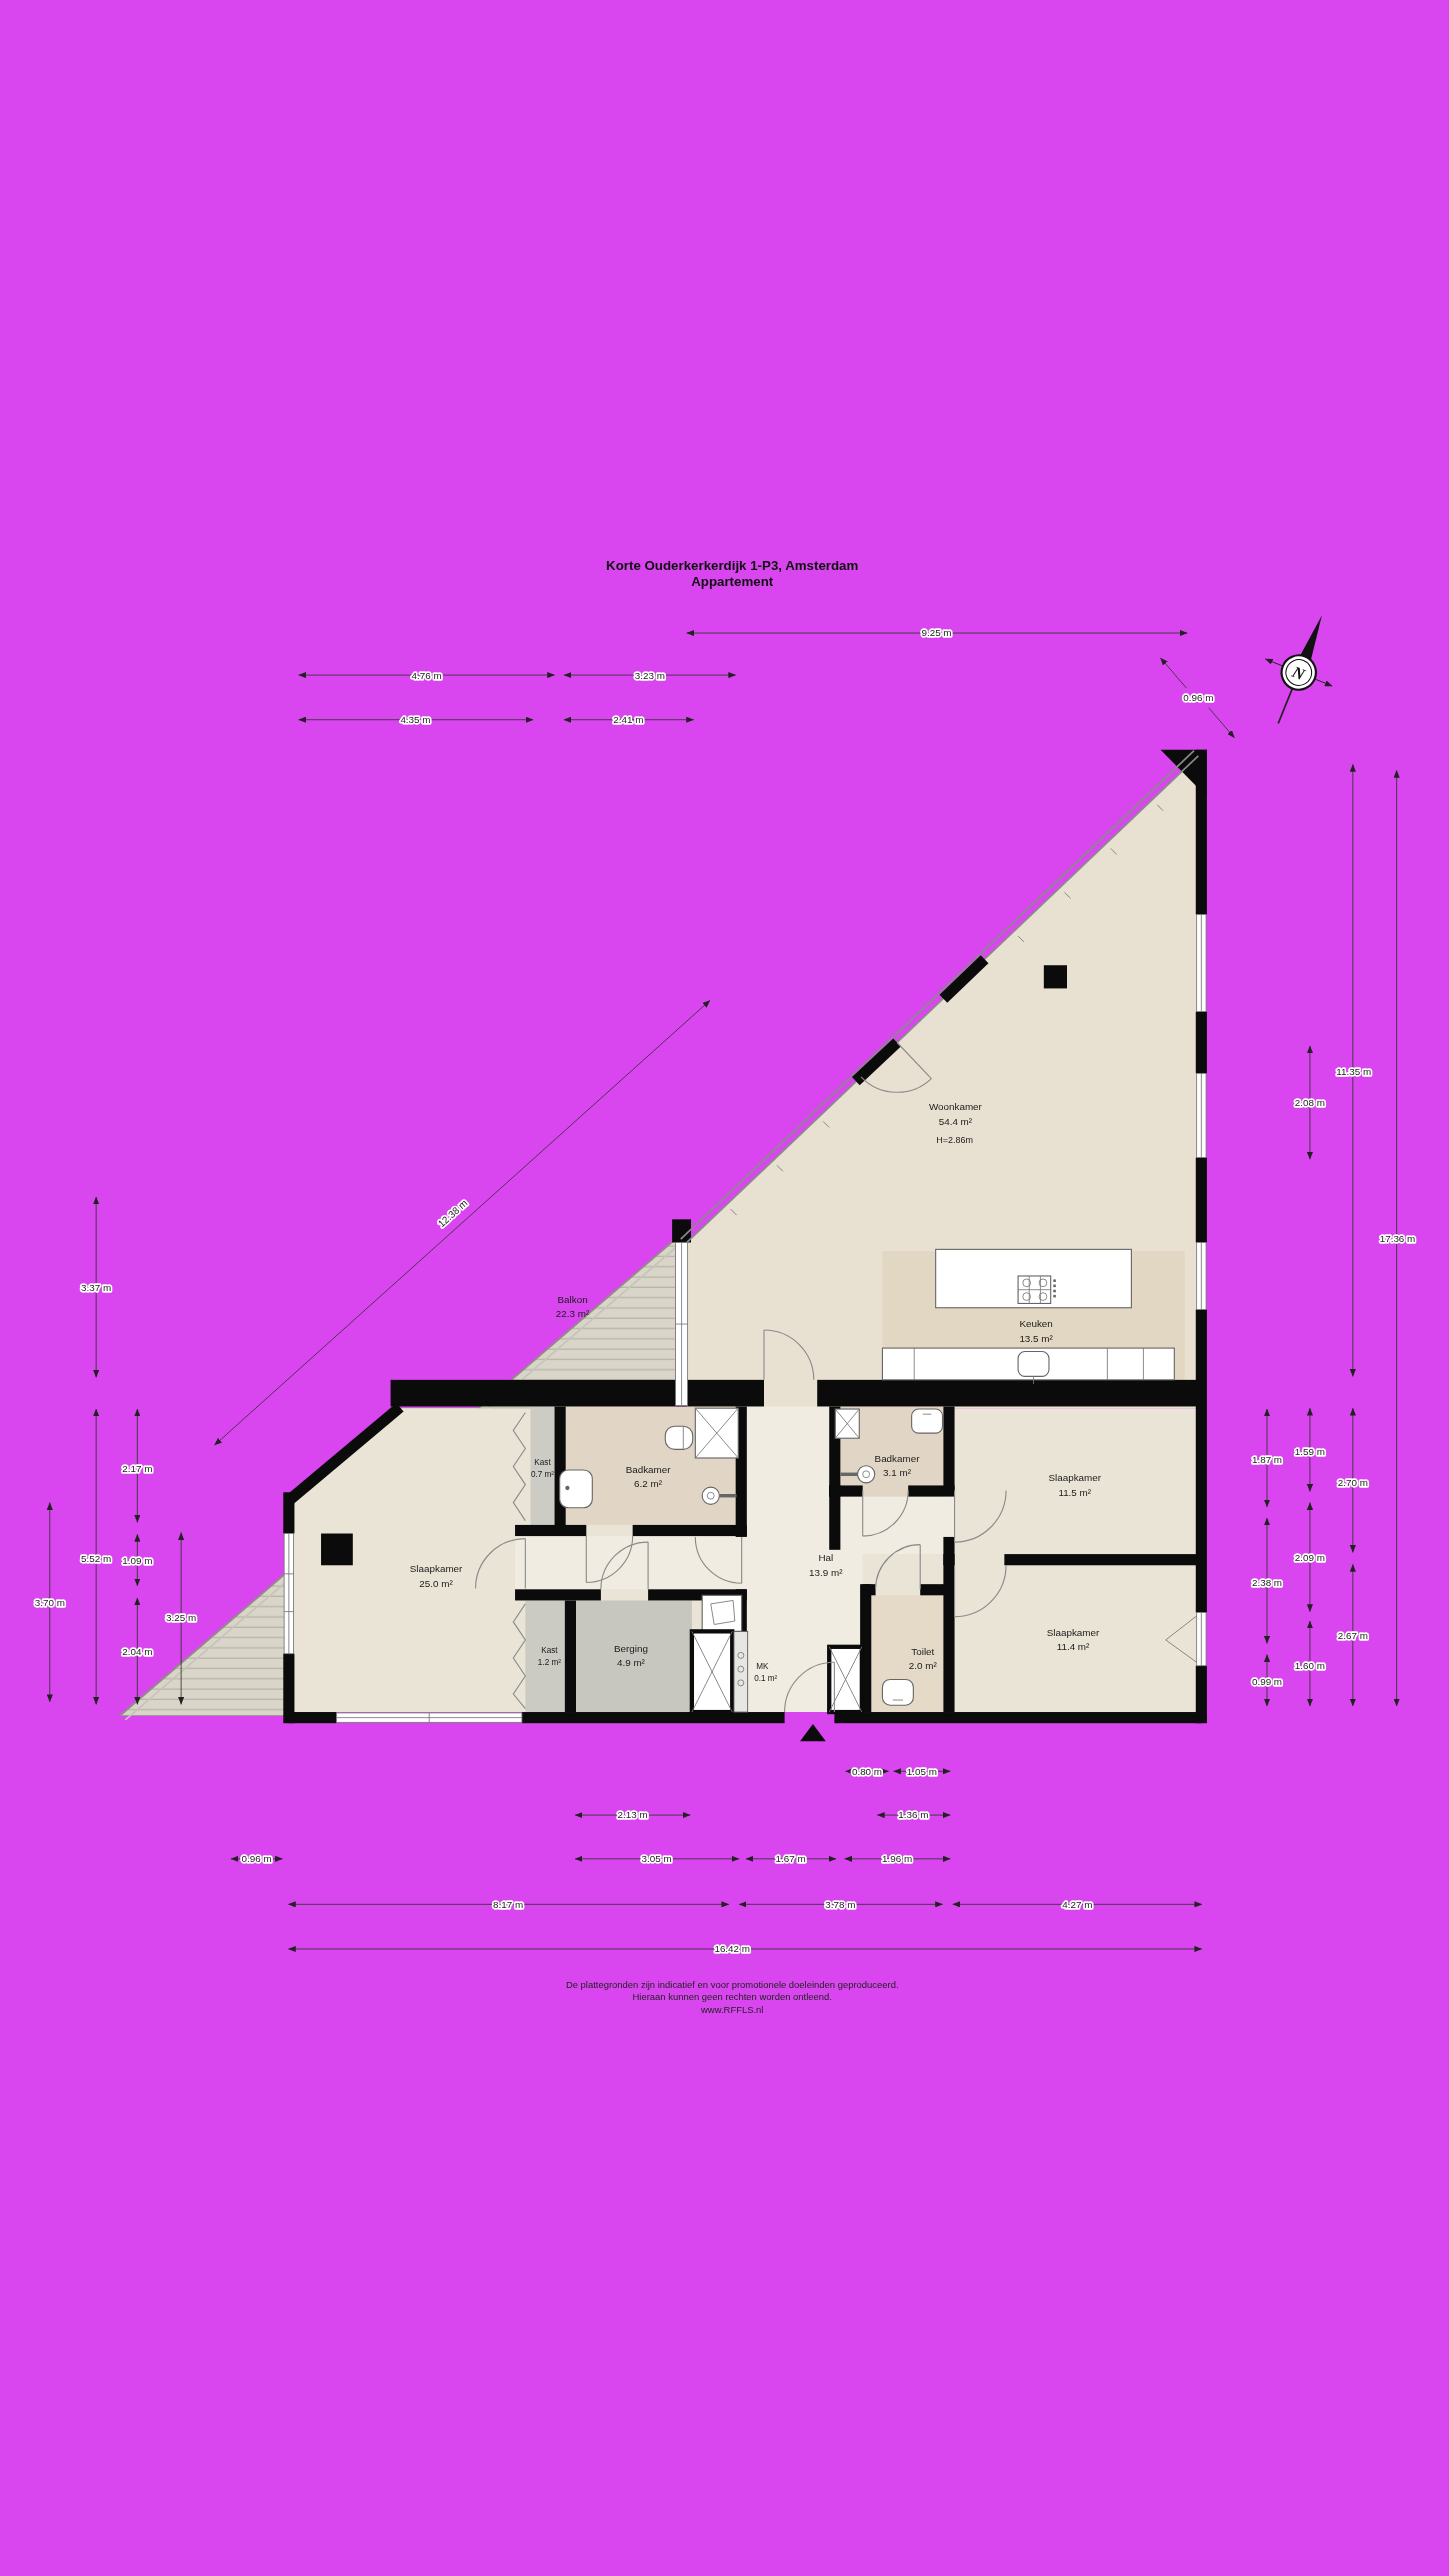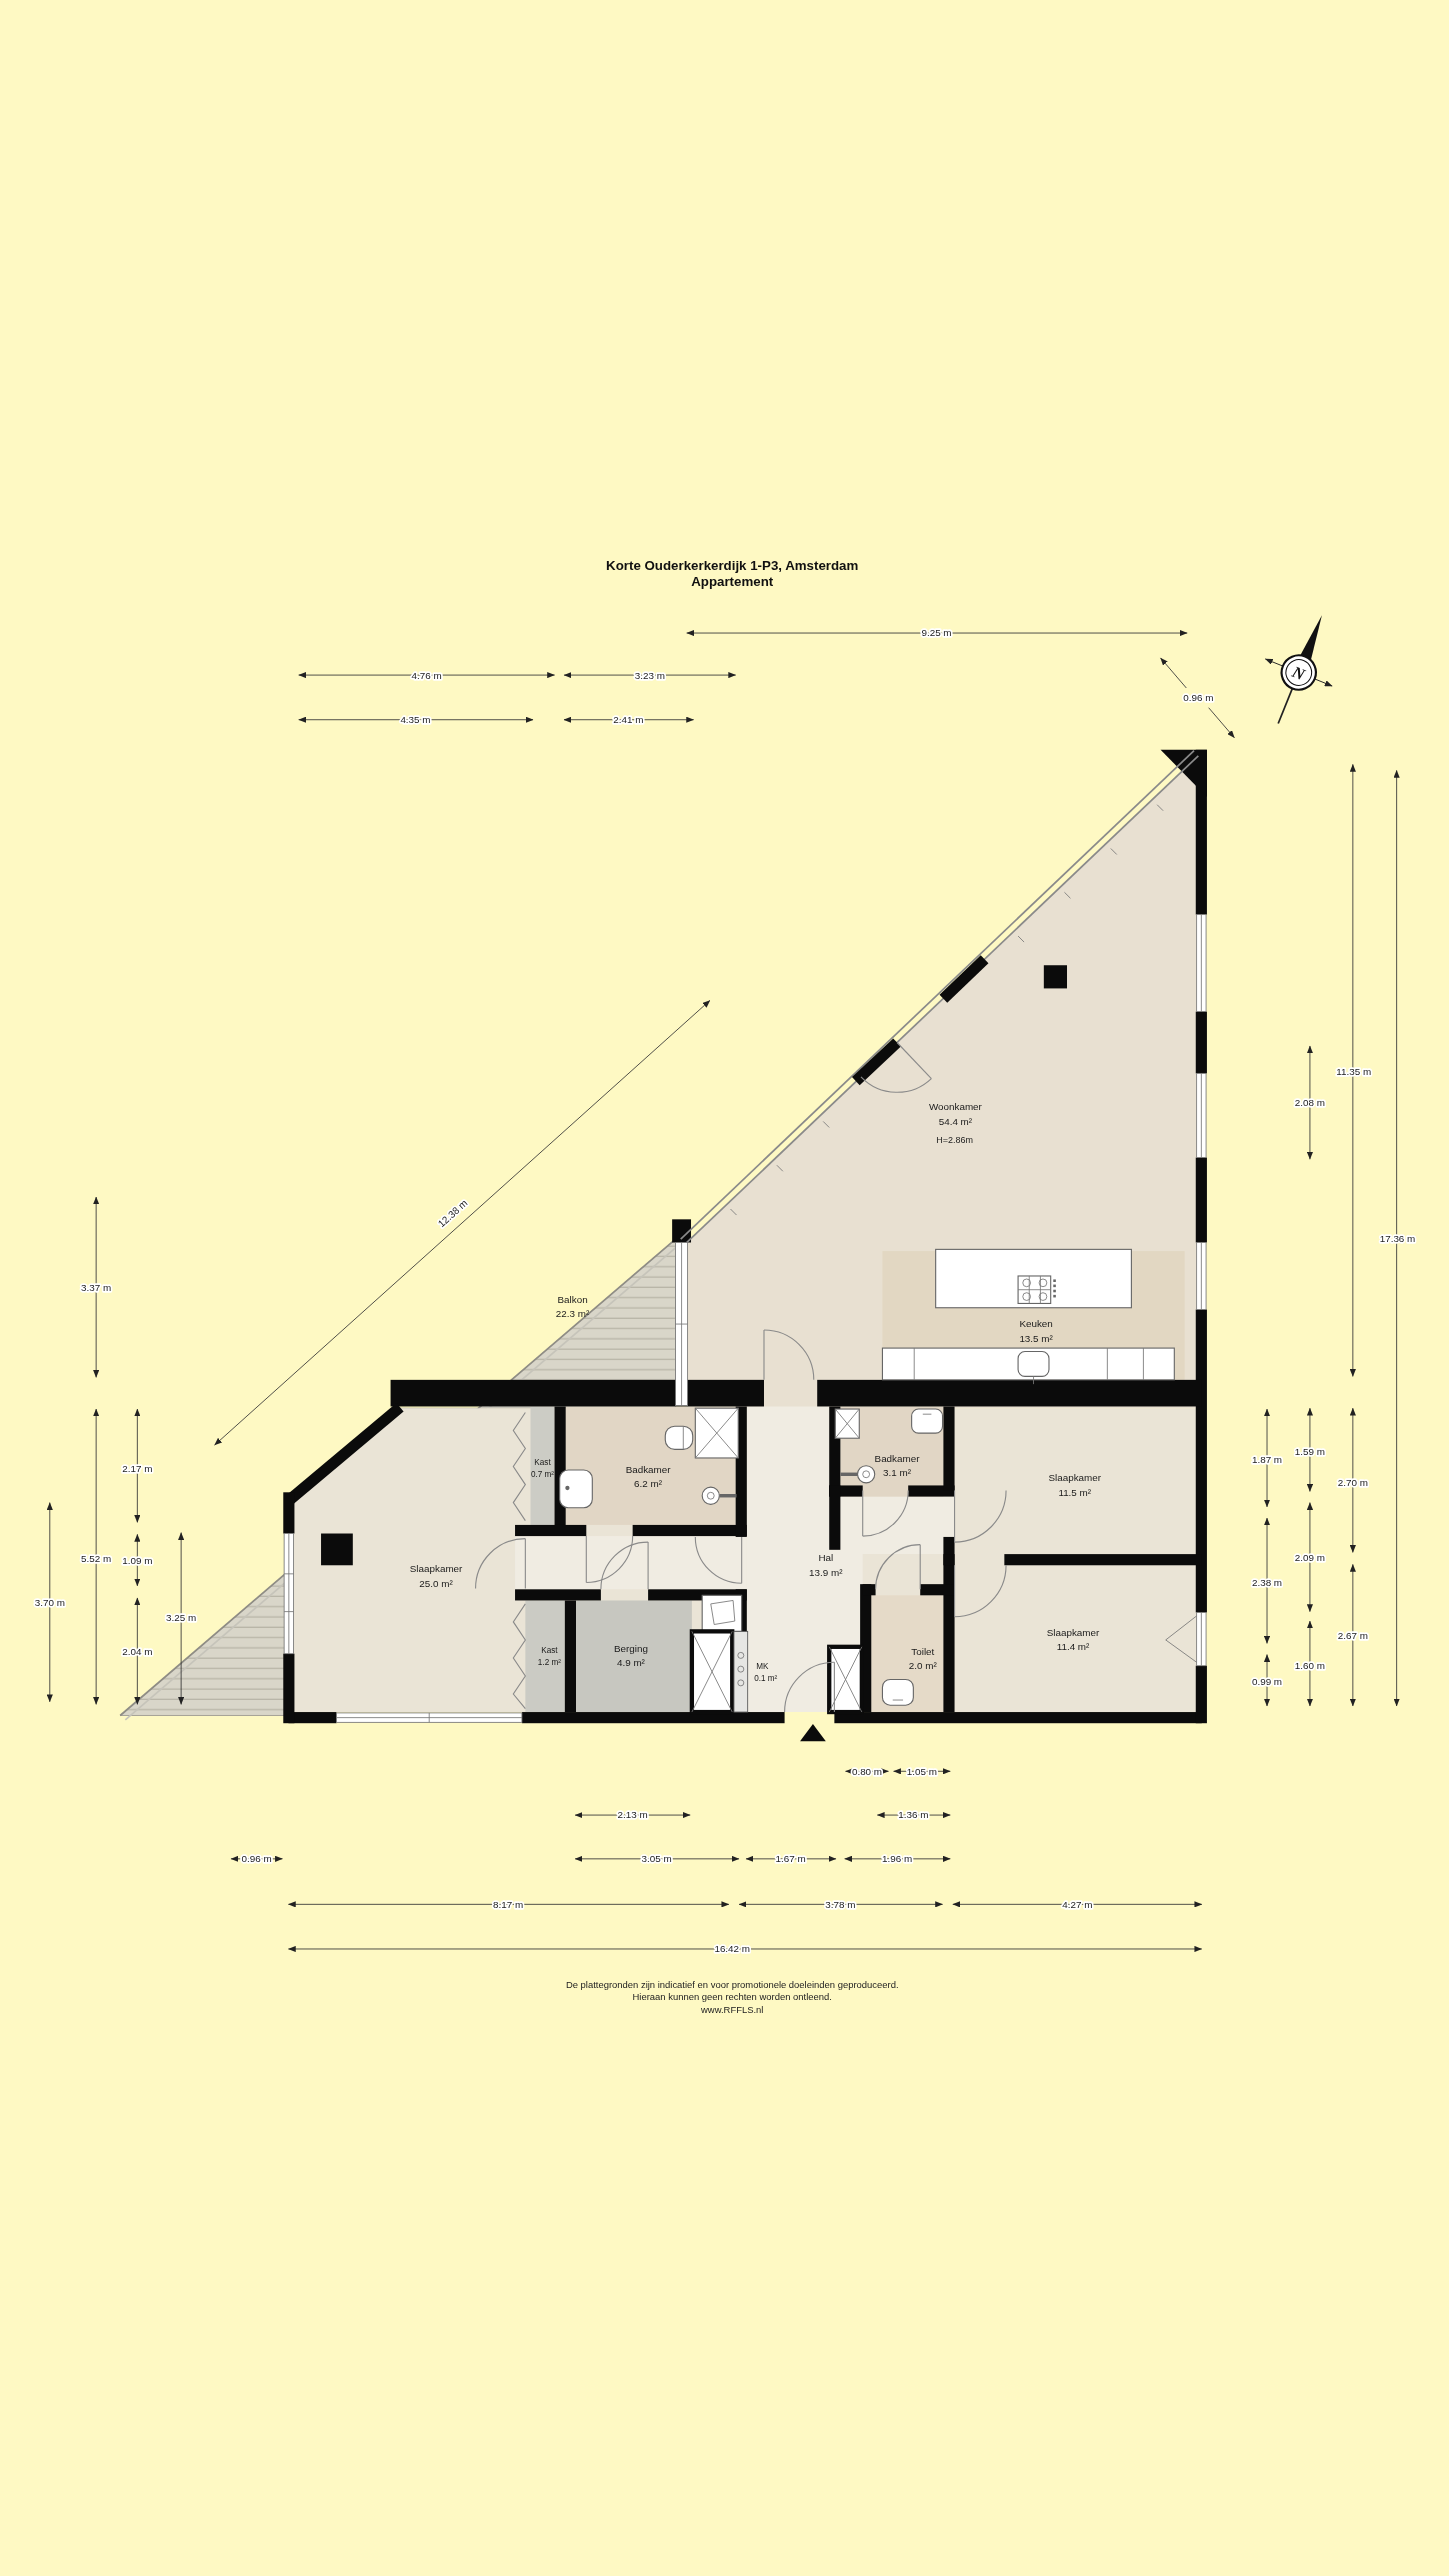--- a/index.html
+++ b/index.html
@@ -1,16 +1,16 @@
 <!DOCTYPE html>
 <html style="font-size:13.7px"><head>
 <meta charset="utf-8">
 <style>
   html,body{margin:0;padding:0;background:#ffffff;}
-  .canvas{position:relative;width:1449px;height:2576px;background:#fef9c3;overflow:hidden;
+  .canvas{position:relative;width:1449px;height:2576px;background:#d946ef;overflow:hidden;
           font-family:"Liberation Sans", sans-serif;}
   svg{display:block;position:absolute;left:0;top:0;}
   .title-txt{font:bold 15.5px "Liberation Sans",sans-serif;fill:#111;text-anchor:middle;}
   .room-n{font:11.5px "Liberation Sans",sans-serif;fill:#1a1a1a;text-anchor:middle;}
   .room-s{font:9.5px "Liberation Sans",sans-serif;fill:#1a1a1a;text-anchor:middle;}
   .room-h{font:10.5px "Liberation Sans",sans-serif;fill:#222;text-anchor:middle;}
   .dim{font:11.5px "Liberation Sans",sans-serif;fill:#222;text-anchor:middle;
        paint-order:stroke;stroke:#ffffff;stroke-width:4px;stroke-linejoin:round;}
   .foot{font:11px "Liberation Sans",sans-serif;fill:#222;text-anchor:middle;}
   .dln{stroke:#333;stroke-width:1;fill:none;}

